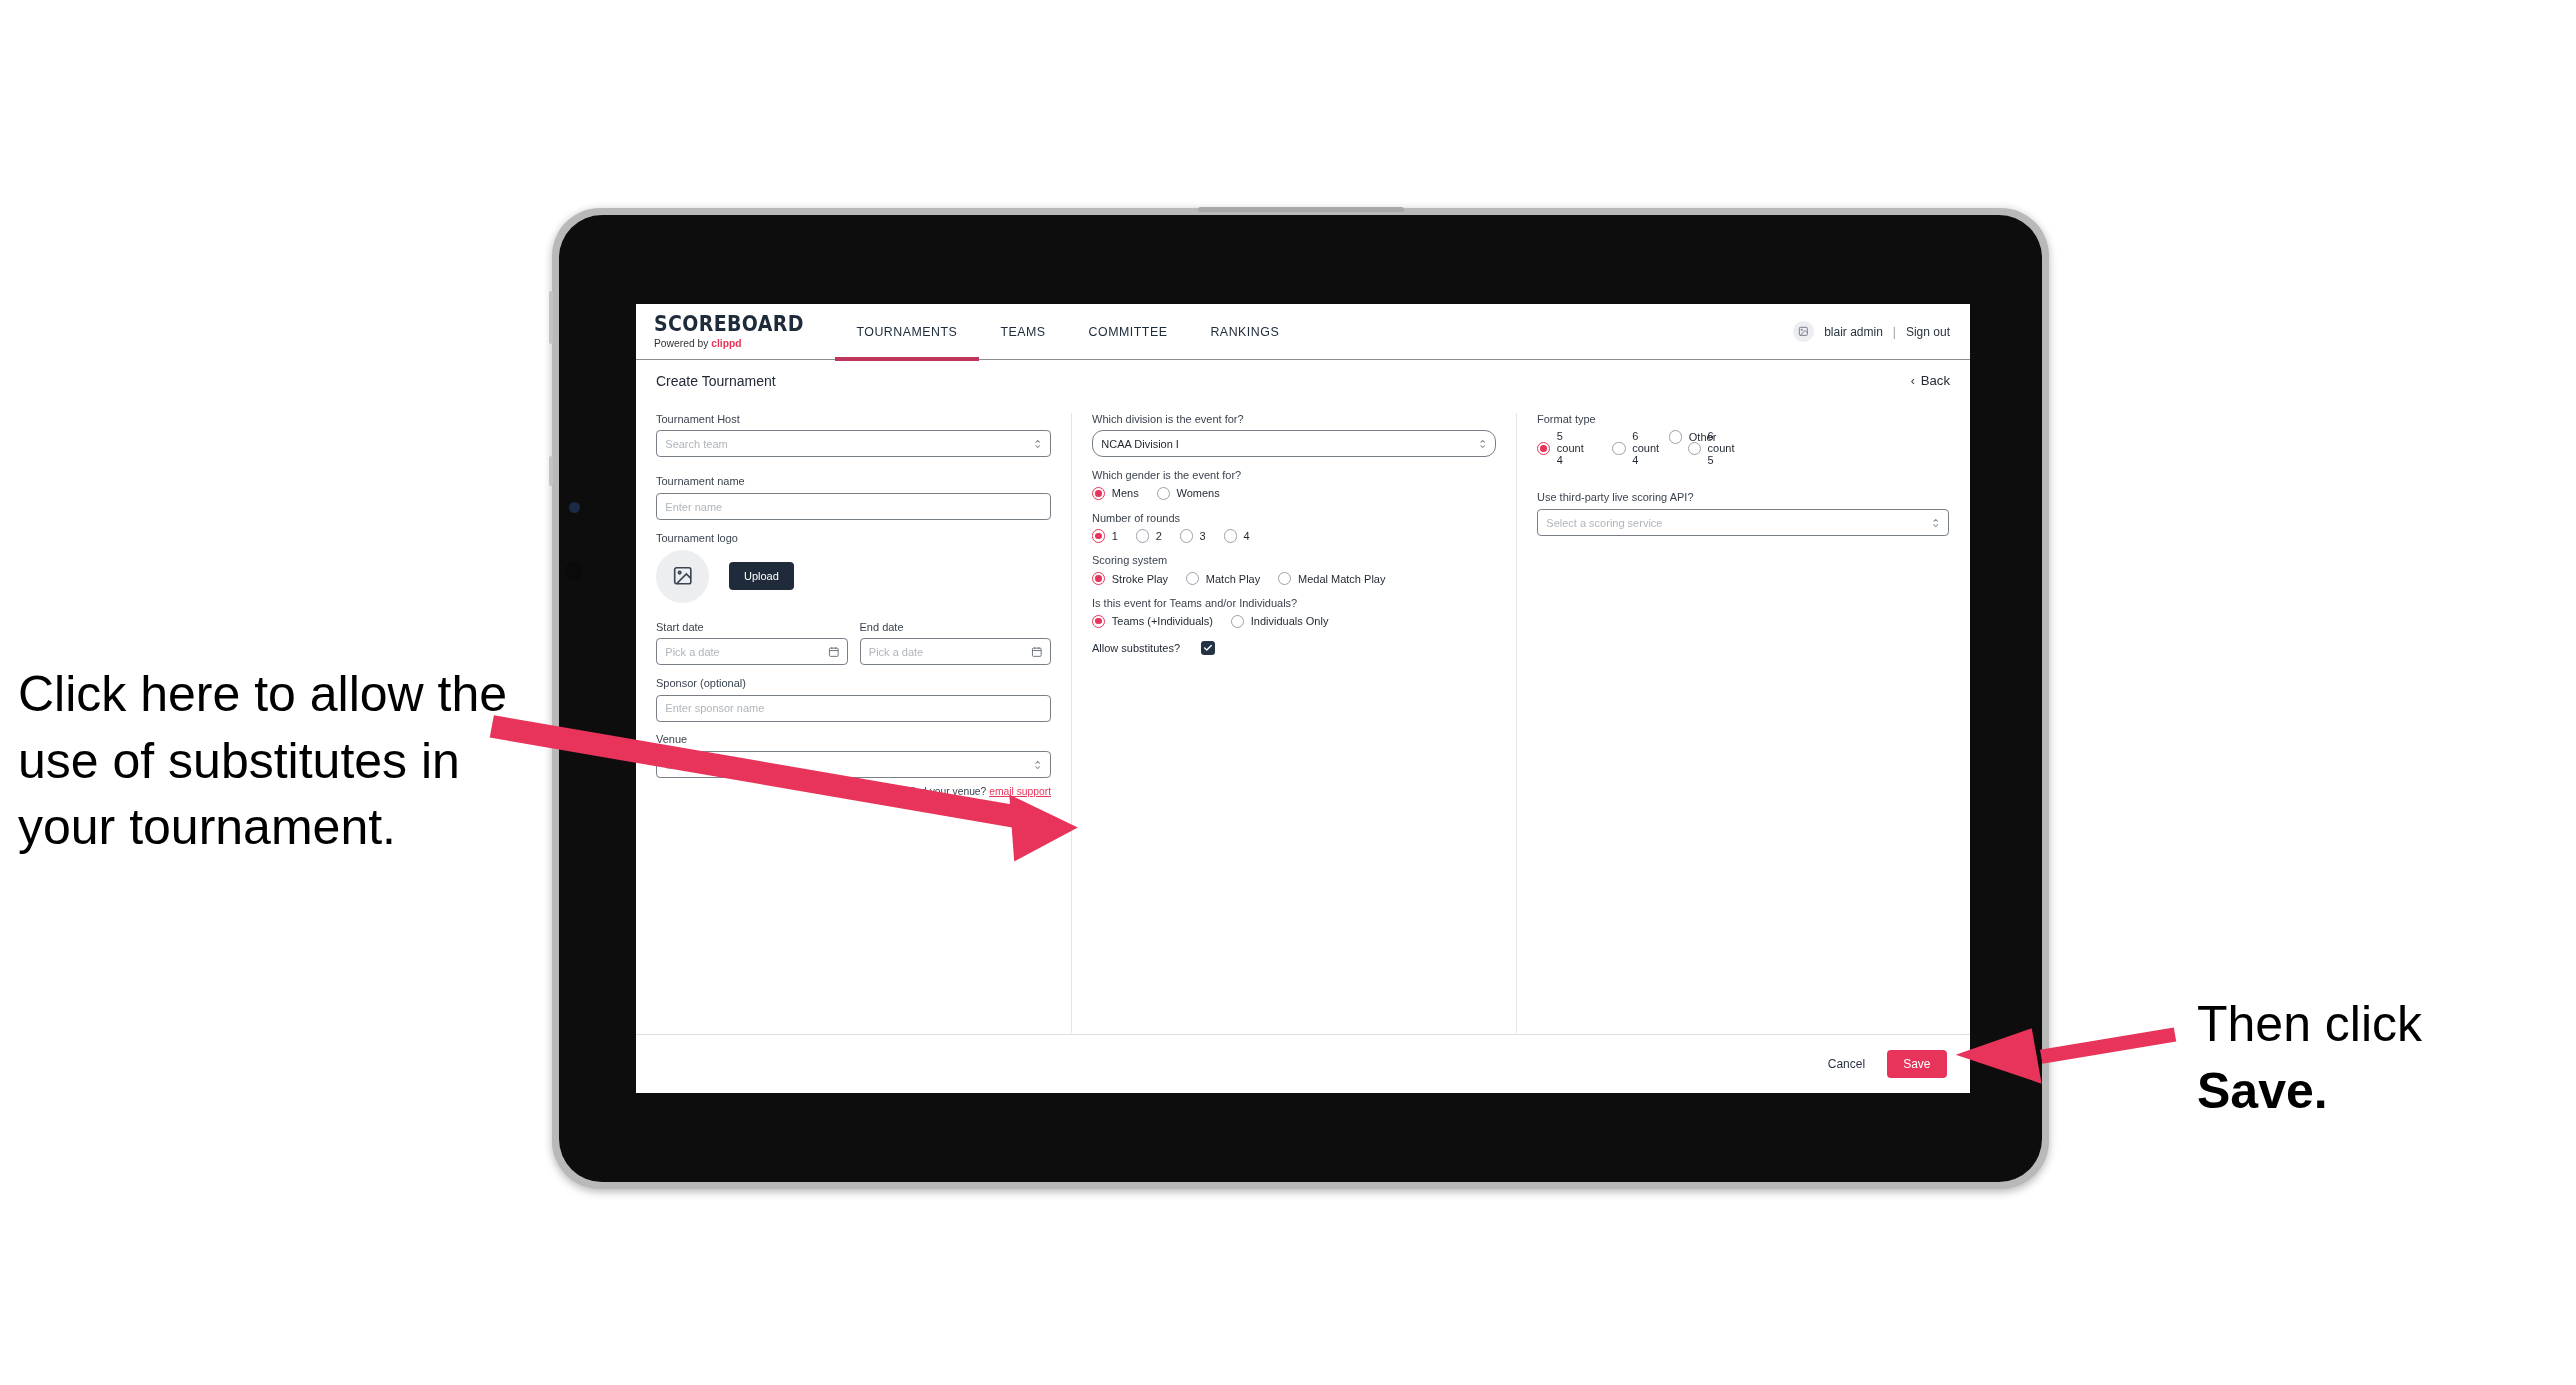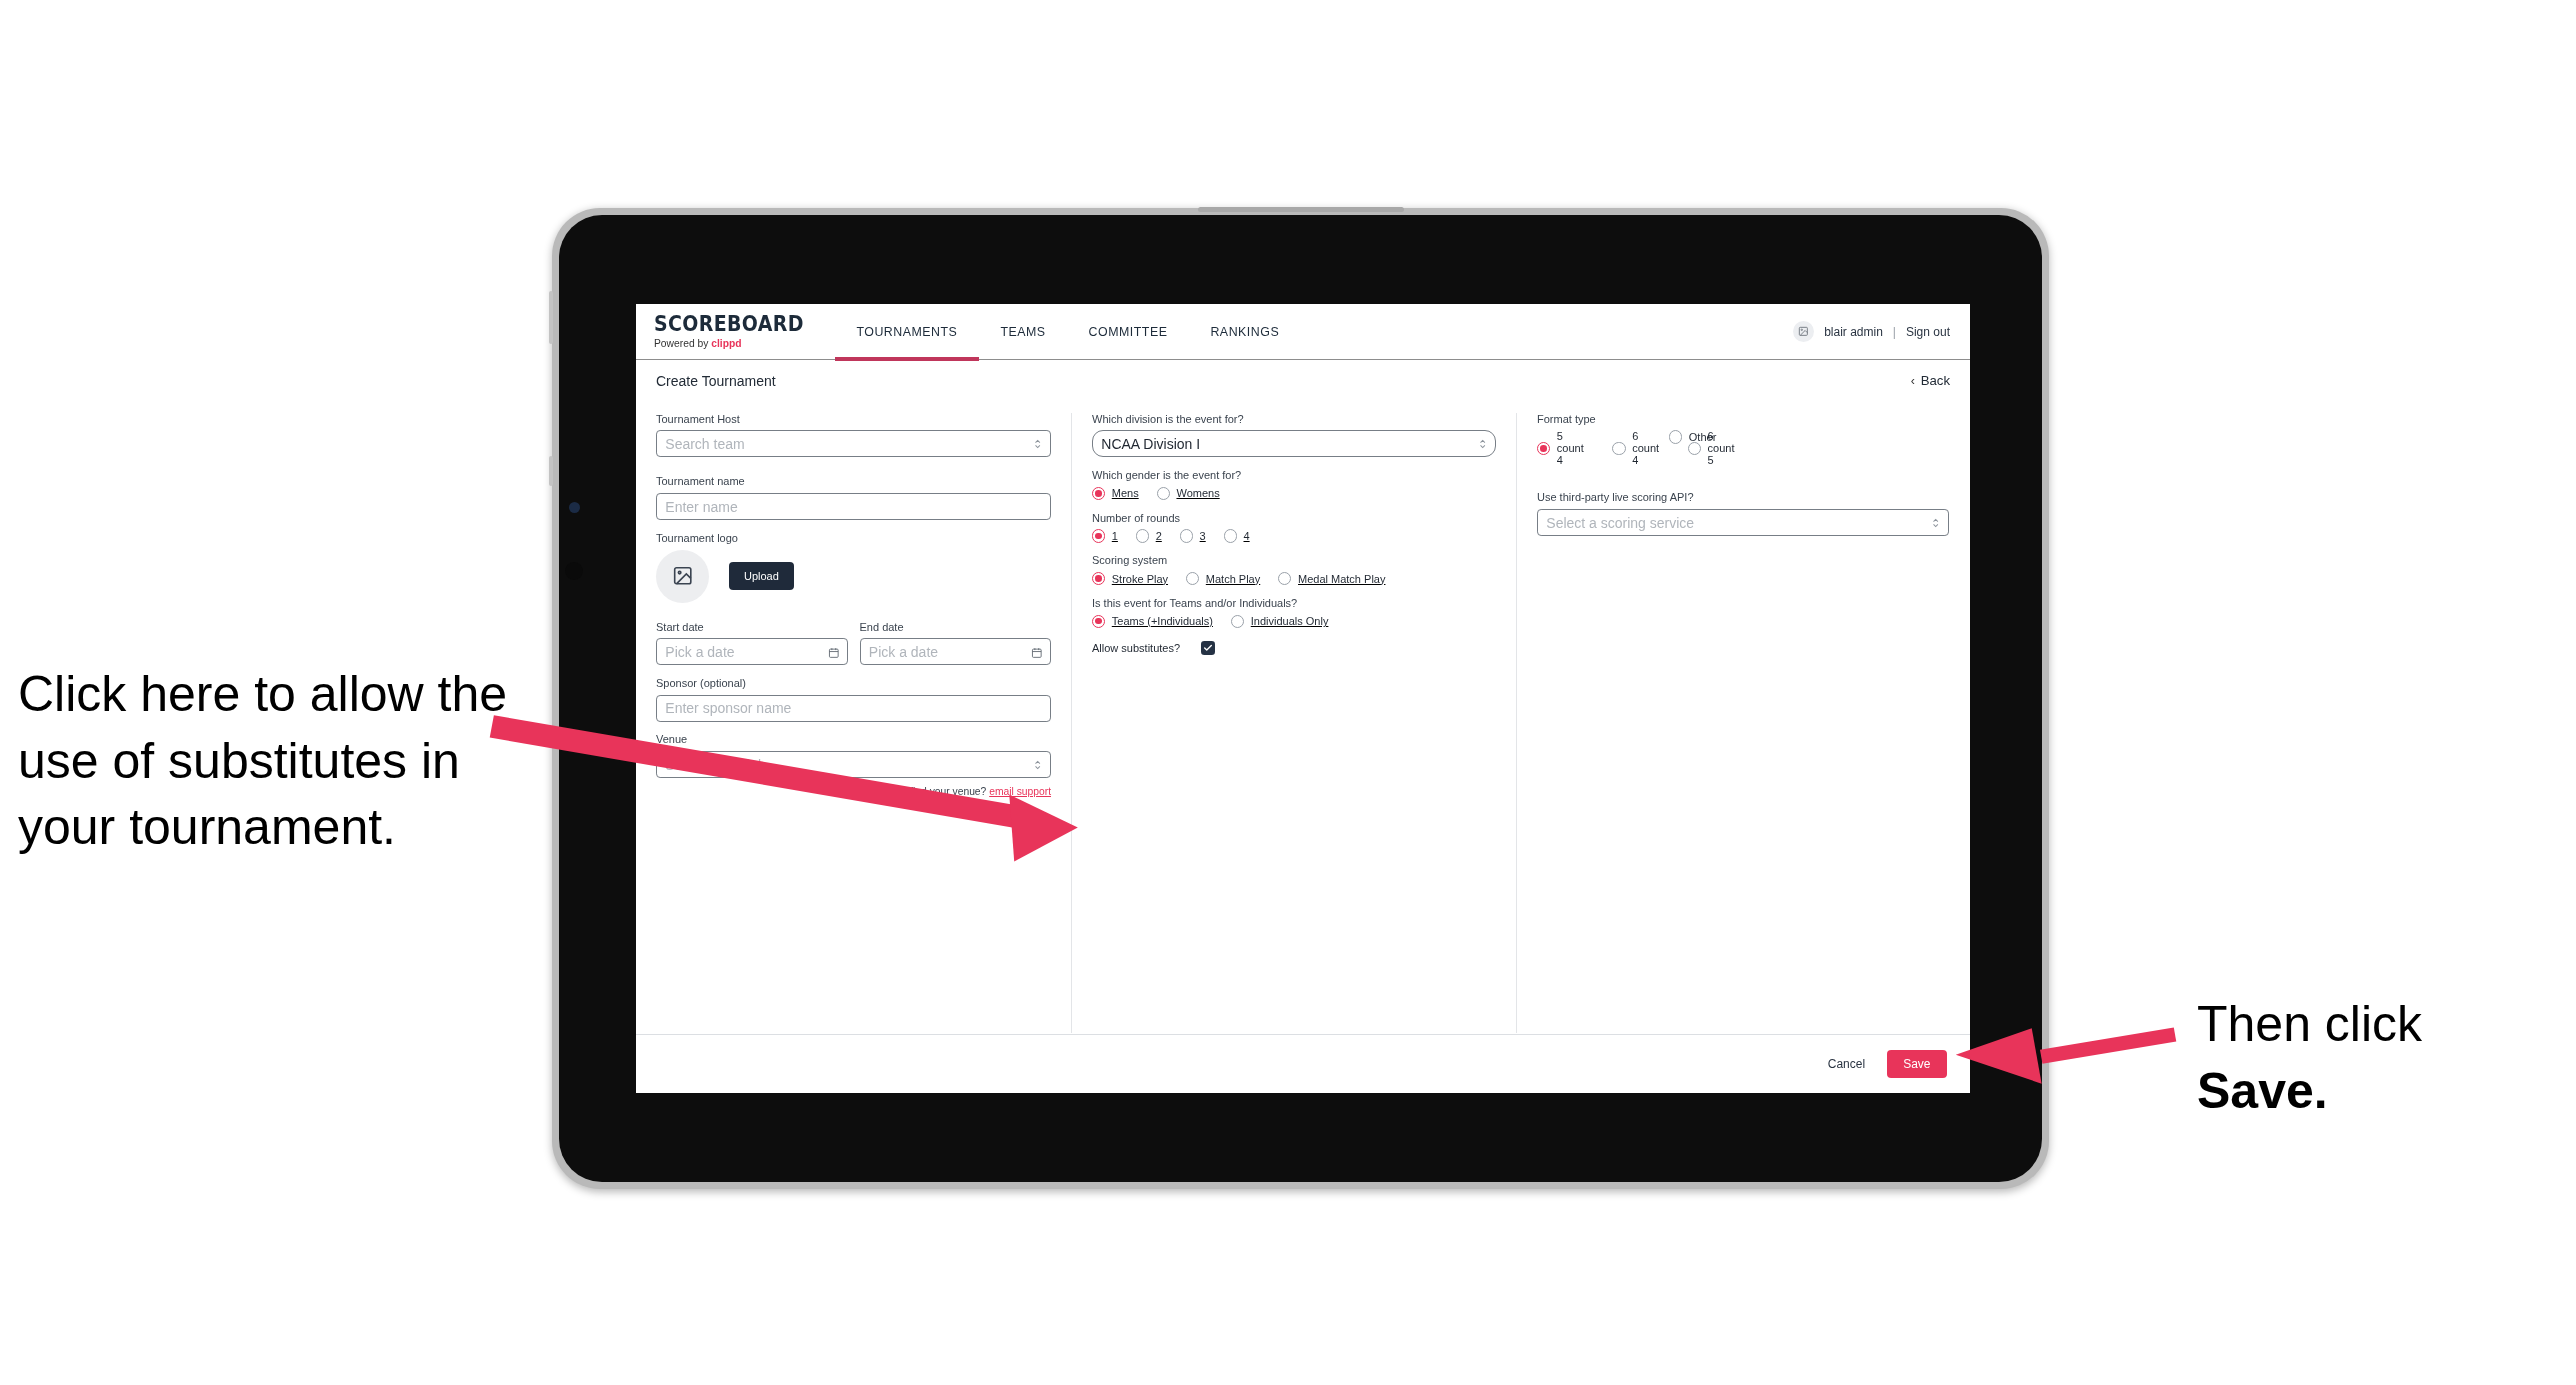--- a/index.html
+++ b/index.html
@@ -119,21 +119,21 @@
   }
   .gap { height: 18px; }
   .gap-s { height: 11.6px; }
 
   .input {
     width: 100%; height: 27px;
     border: 0.8px solid #777e86; border-radius: 4.1px;
     background:#fff;
     display:flex; align-items:center;
     padding: 0 8.3px;
-    font-size: 14px; color:#b0b5bb;
+    font-size: 11px; color:#b0b5bb;
     position: relative;
   }
   .input.filled { color:#1f2630;border-radius:11px; }
   .input .spin {
     position:absolute; right: 8.3px; top: 50%; transform: translateY(-50%);
     color:#8d949c; font-size: 9px; line-height: 1;
     display:flex; flex-direction:column; gap:0.8px;
   }
   .input .cal {
     position:absolute; right: 7.4px; top:50%; transform: translateY(-50%);
@@ -154,21 +154,21 @@
   .date-row { display:flex; gap: 12px; }
   .date-cell { flex: 1; }
 
   .helper {
     margin-top: 7.4px; text-align: right;
     font-size: 10.3px; color:#3a434e;
   }
   .helper a { color:#e8345a; text-decoration: underline; cursor:pointer; }
 
   
-  .radio-row { display:flex; align-items:center; flex-wrap: wrap; text-decoration: underline; }
+  .radio-row { display:flex; align-items:center; flex-wrap: wrap; }
   .radio-item {
     display:flex; align-items:center; gap:6.6px; margin-right: 18px; cursor:pointer;
     font-size: 11px; color:#1f2630;
   }
   .rd {
     width: 13.2px; height:13.2px; border-radius:50%;
     border: 1.3px solid #9aa1a9; background:#fff;
     display:flex; align-items:center; justify-content:center;
     flex: 0 0 auto;
   }

